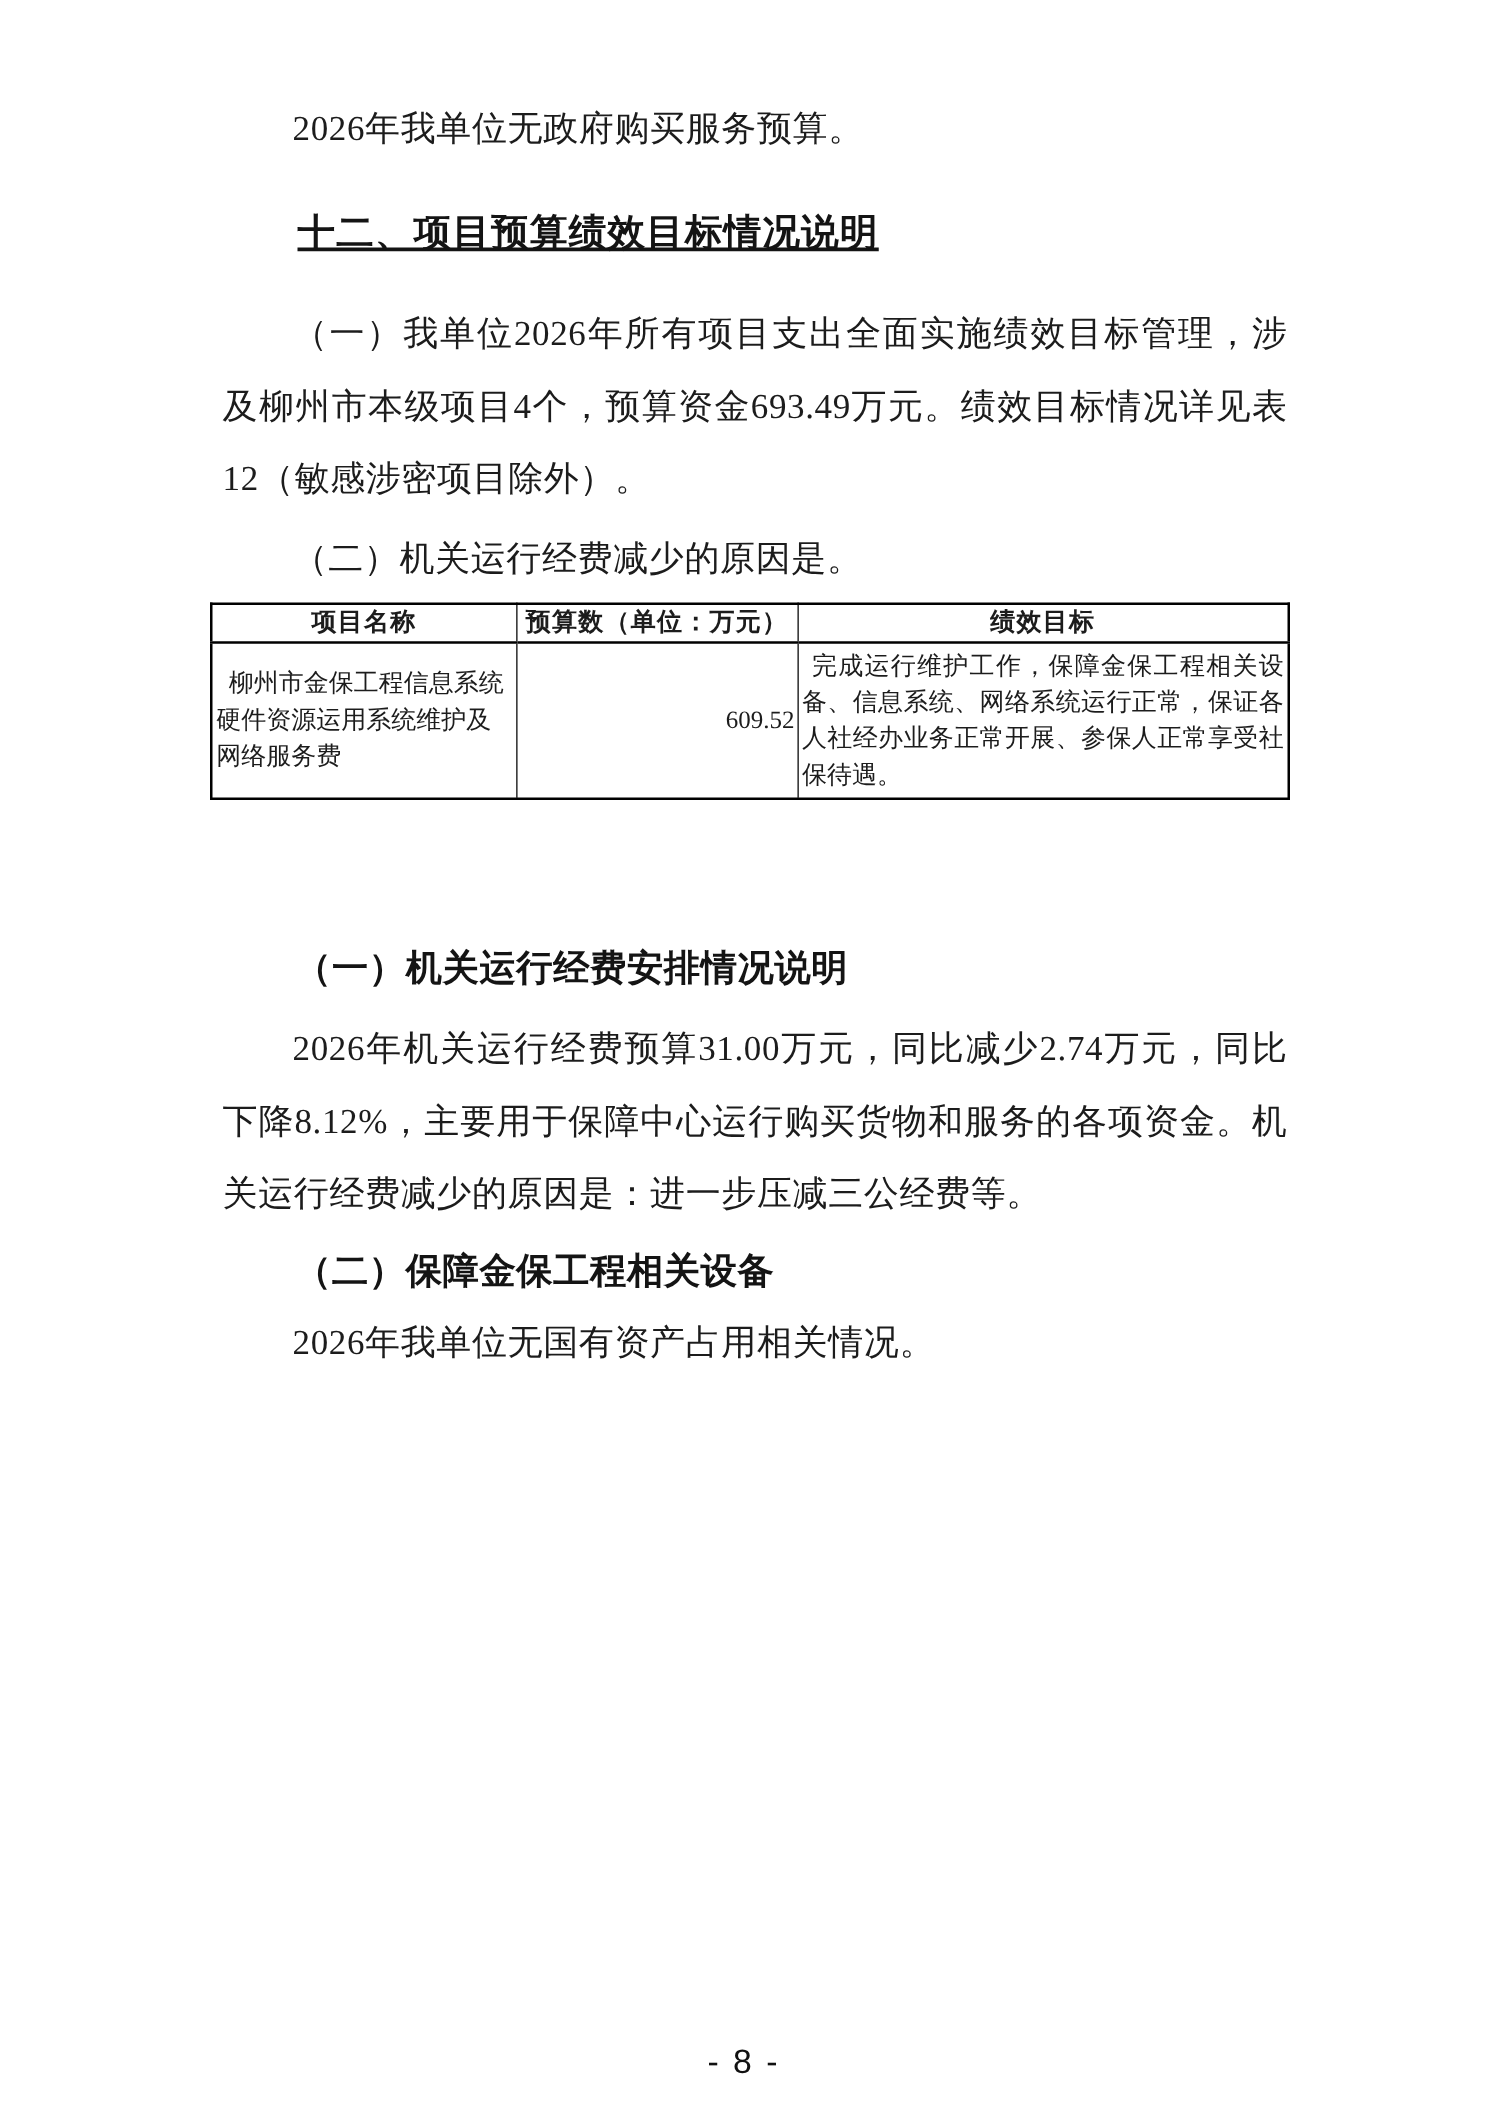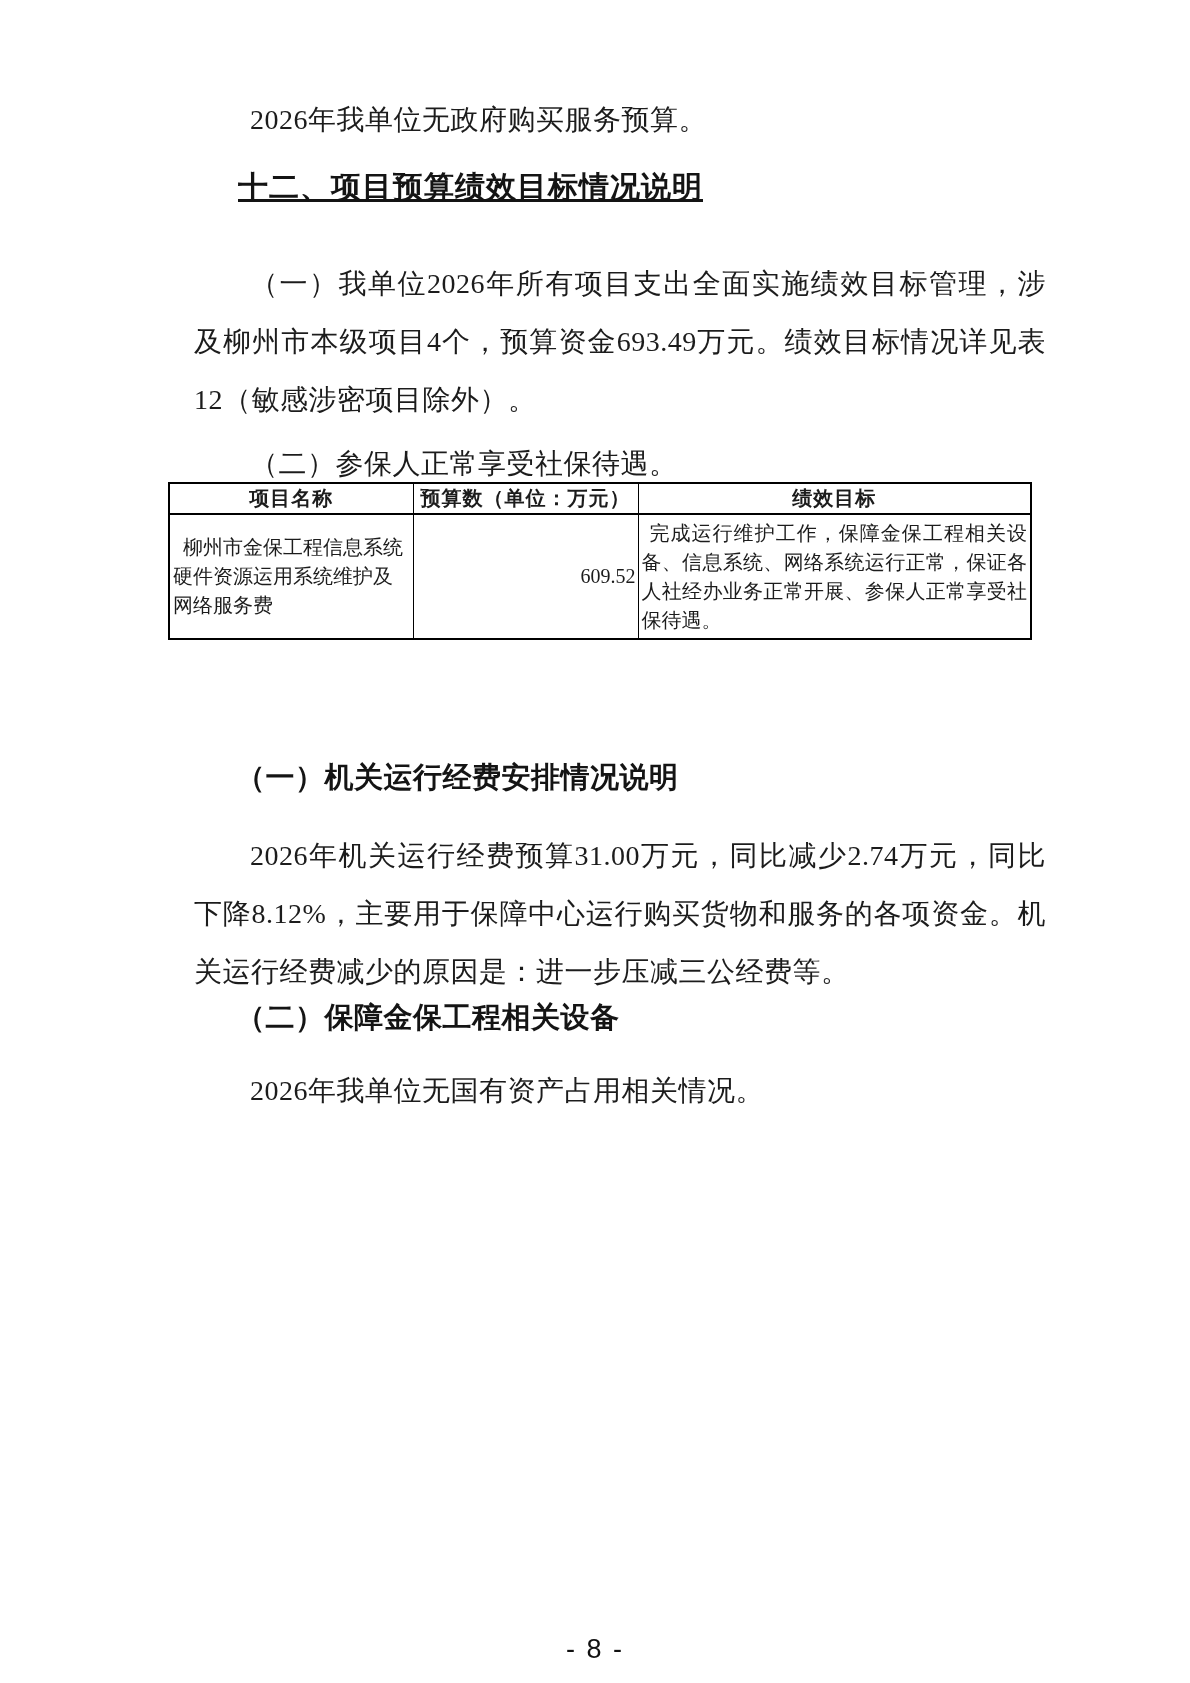--- a/index.html
+++ b/index.html
@@ -14,21 +14,21 @@
     background: #ffffff;
     overflow: hidden;
     font-family: "Liberation Serif", "DejaVu Serif", serif;
     color: #1c1c1c;
   }
   
   .body-text {
     position: absolute;
     left: 178px;
     width: 852px;
-    margin: 16px;
+    margin: 0;
     font-size: 28px;
     line-height: 58px;
     text-align: justify;
     text-align-last: left;
     letter-spacing: 0.5px;
   }
   .indent2 {
     text-indent: 56px;
   }
   
@@ -122,21 +122,21 @@
 <body>
 
 <div class="page">
 
   <p class="body-text indent2" style="top: 75px;">2026年我单位无政府购买服务预算。</p>
 
   <h2 class="heading-major" style="top: 157px;">十二、项目预算绩效目标情况说明</h2>
 
   <p class="body-text indent2" style="top: 239px;">（一）我单位2026年所有项目支出全面实施绩效目标管理，涉及柳州市本级项目4个，预算资金693.49万元。绩效目标情况详见表12（敏感涉密项目除外）。</p>
 
-  <p class="body-text indent2" style="top: 419px;">（二）参保人正常享受社保待遇。</p>
+  <p class="body-text indent2" style="top: 419px;">（二）机关运行经费减少的原因是。</p>
 
   <table class="perf-table">
     <colgroup>
       <col class="c1">
         <col class="c2">
         <col class="c3">
     </colgroup>
     <thead>
       <tr>
         <th>项目名称</th>
@@ -147,21 +147,21 @@
     <tbody>
       <tr>
         <td class="cell-name">柳州市金保工程信息系统硬件资源运用系统维护及网络服务费</td>
         <td class="cell-budget">609.52</td>
         <td class="cell-target">完成运行维护工作，保障金保工程相关设备、信息系统、网络系统运行正常，保证各人社经办业务正常开展、参保人正常享受社保待遇。</td>
       </tr>
     </tbody>
   </table>
 
 
-  <h3 class="heading-sub" style="top: 747px;">（一）机关运行经费安排情况说明</h3>
+  <h3 class="heading-sub" style="top: 747px; font-family: Liberation Mono, monospace;">（一）机关运行经费安排情况说明</h3>
 
   <p class="body-text indent2" style="top: 811px;">2026年机关运行经费预算31.00万元，同比减少2.74万元，同比下降8.12%，主要用于保障中心运行购买货物和服务的各项资金。机关运行经费减少的原因是：进一步压减三公经费等。</p>
 
   <h3 class="heading-sub" style="top: 987px;">（二）保障金保工程相关设备</h3>
 
   <p class="body-text indent2" style="top: 1046px;">2026年我单位无国有资产占用相关情况。</p>
 
   <div class="page-footer">- 8 -</div>
 
 </div>

